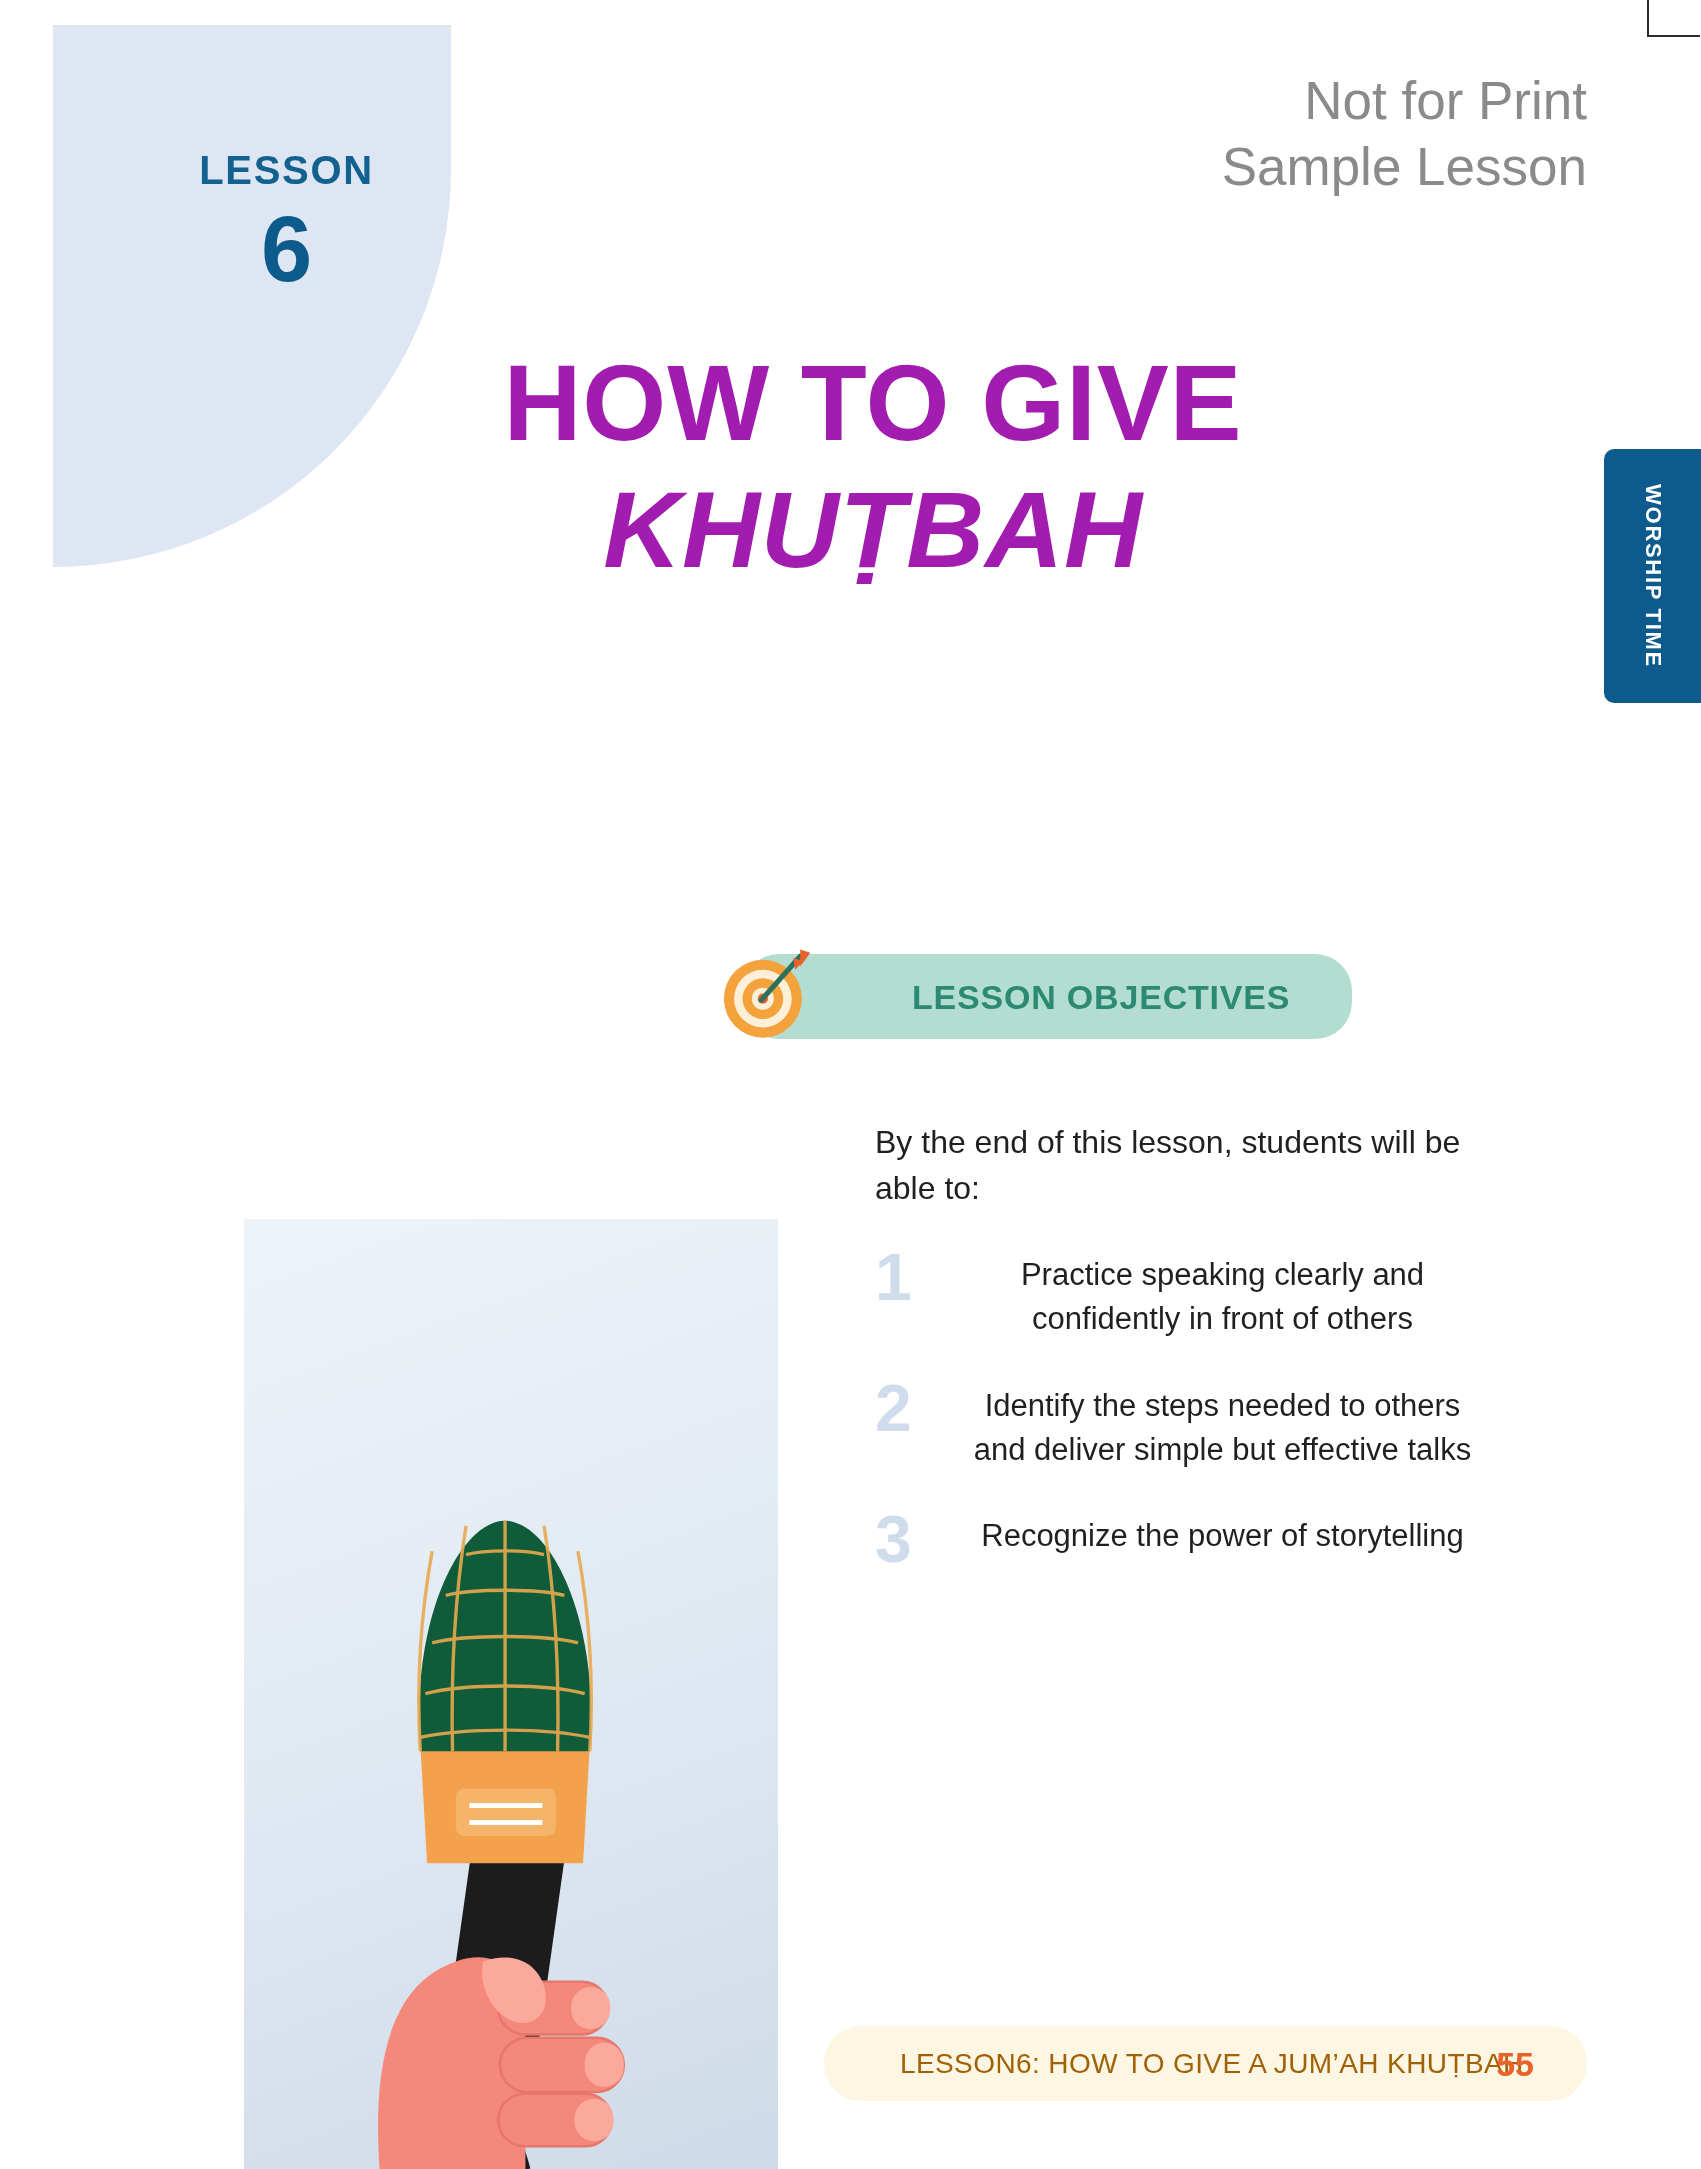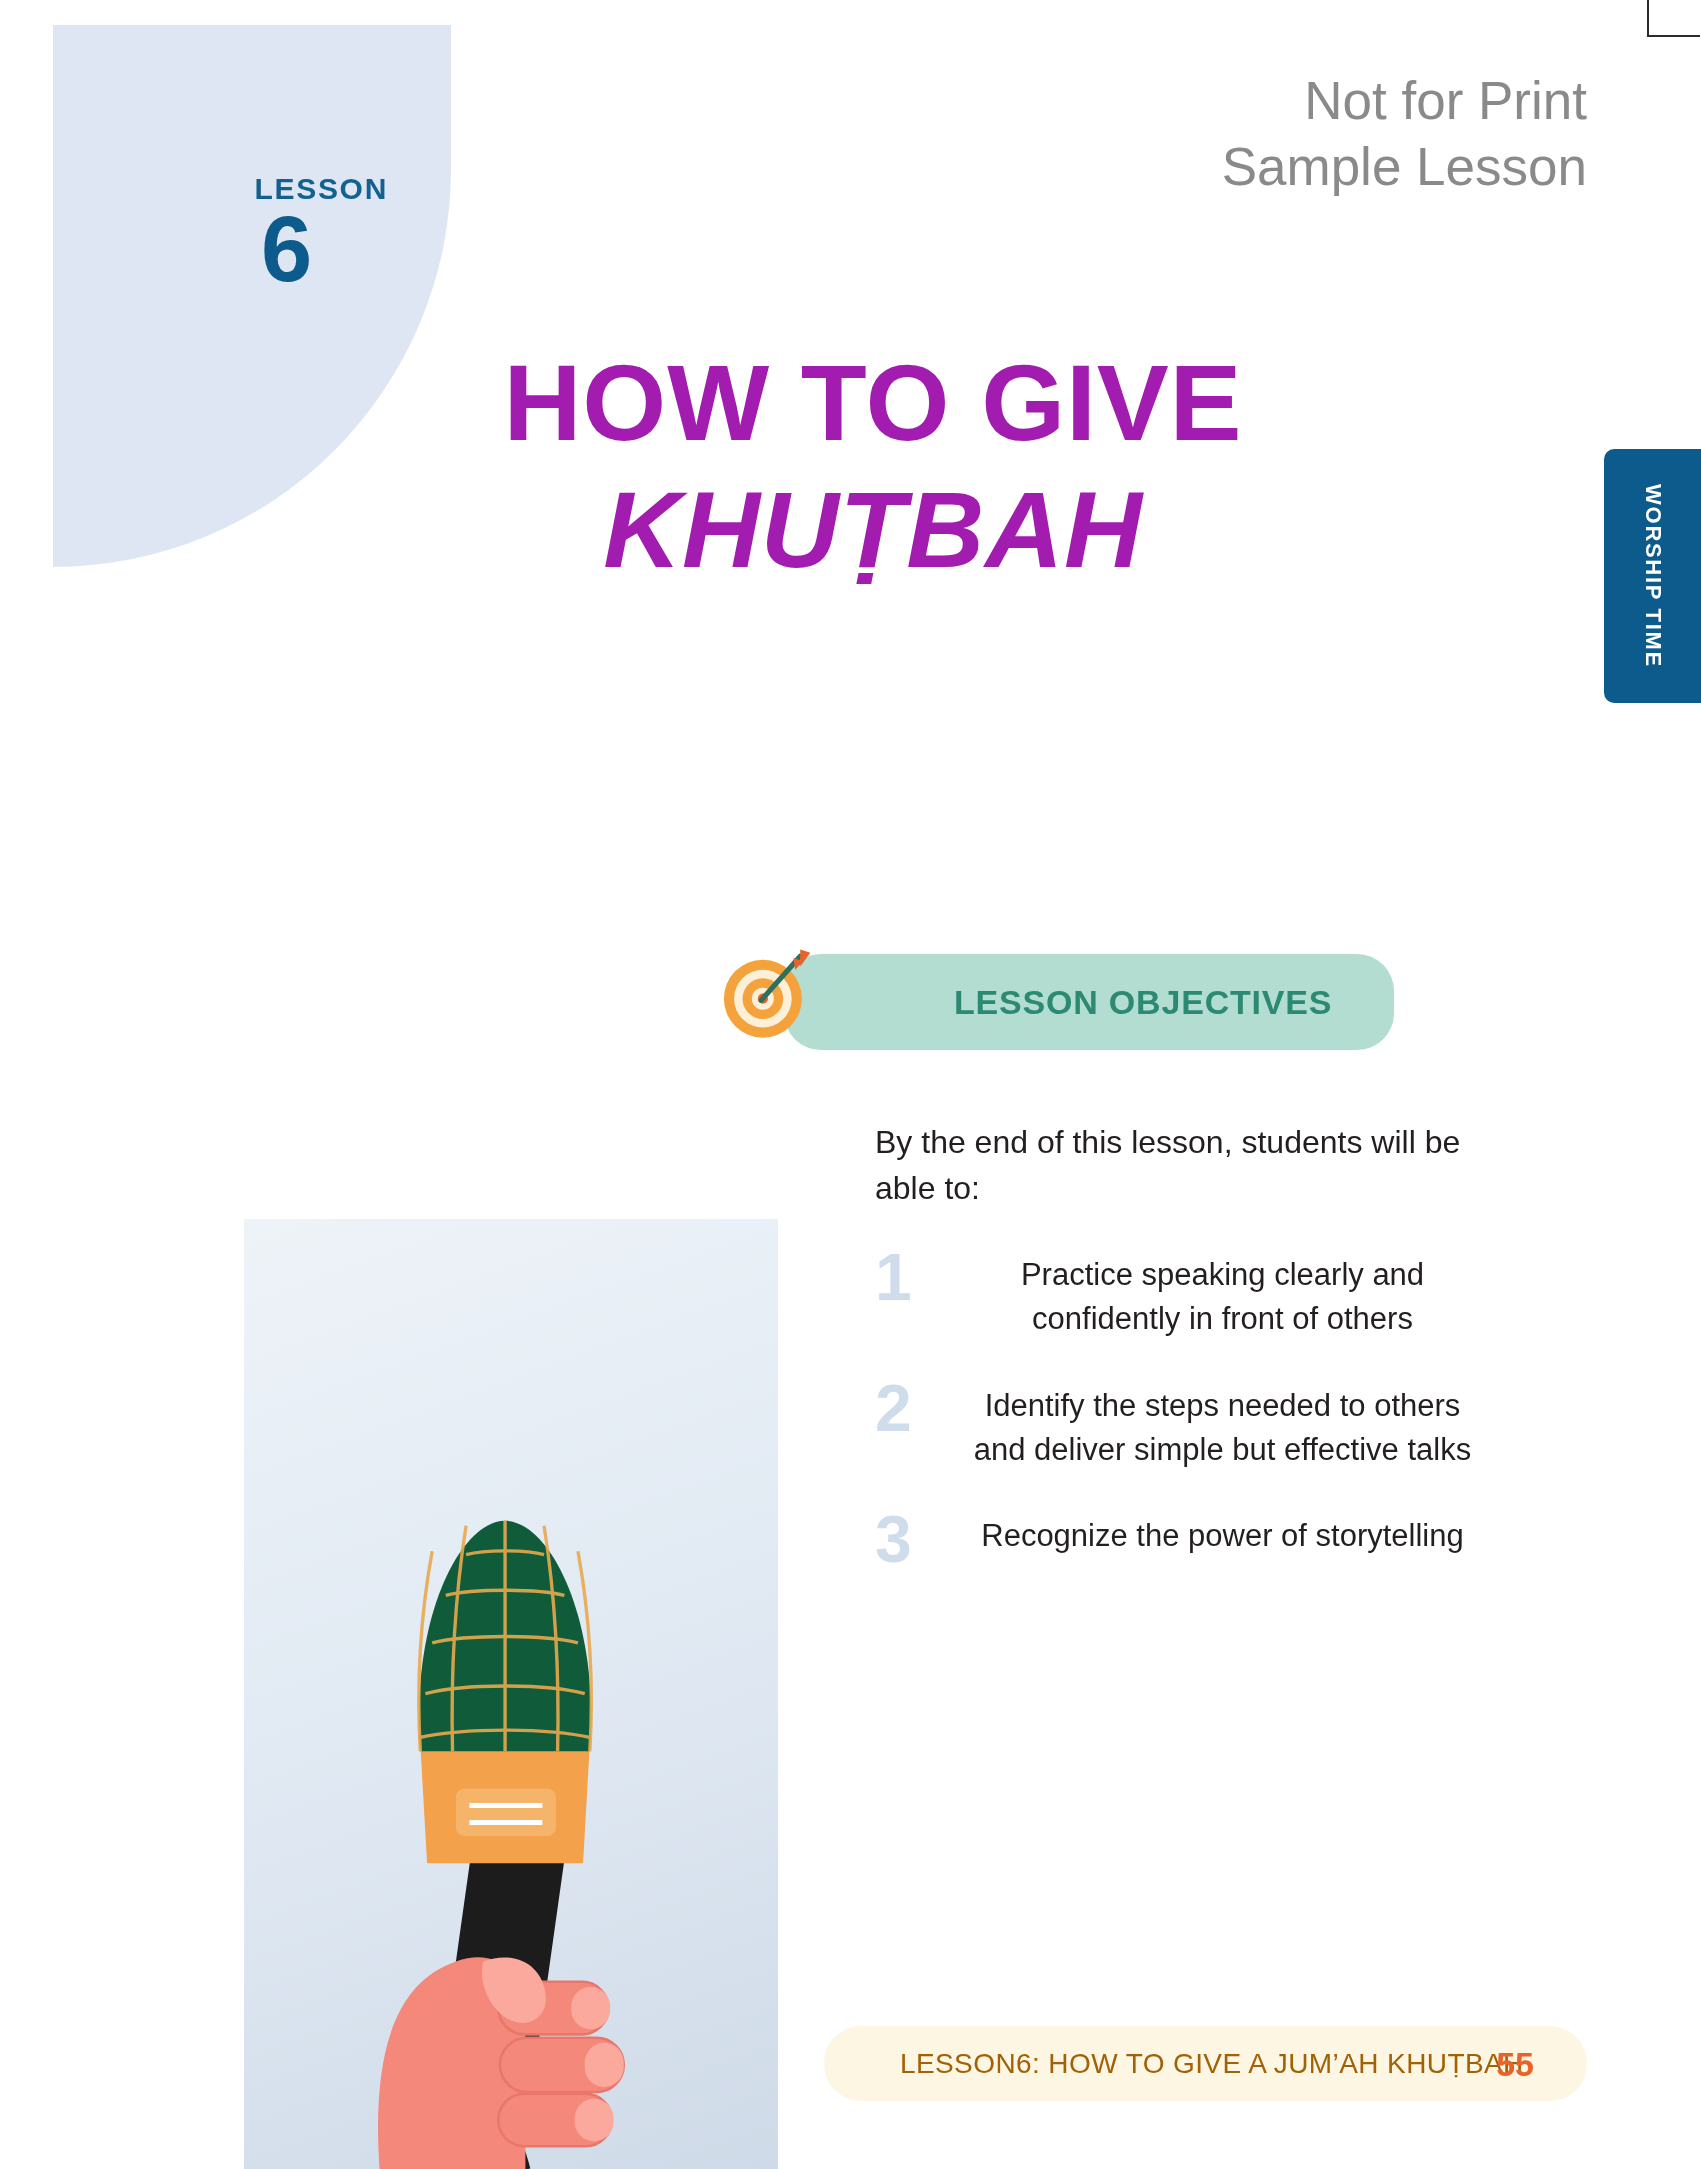--- a/index.html
+++ b/index.html
@@ -32,26 +32,25 @@
     height: 542px;
     background: #dde6f2;
     border-bottom-right-radius: 398px;
   }
 
   .lesson-label {
     position: absolute;
     top: 148px;
     left: 185px;
     width: 203px;
-    text-align: right;
+    text-align: center;
     color: #13618f;
     font-weight: bold;
-    font-size: 30px;
+    font-size: 40px;
     letter-spacing: 1.7px;
-    margin-top: 24px;
   }
   .lesson-number {
     position: absolute;
     top: 199px;
     left: 185px;
     width: 203px;
     text-align: center;
     color: #0d5b8c;
     font-weight: bold;
     font-size: 92px;
@@ -112,23 +111,23 @@
   }
   .title .line {
     display: block;
     white-space: nowrap;
   }
 
   
   .objectives-pill {
     position: absolute;
     top: 954px;
-    left: 784px;
+    left: 742px;
     width: 610px;
-    height: 96px;
+    height: 85px;
     background: #b3ddd1;
     border-radius: 37px;
   }
   .objectives-pill .pill-label {
     position: absolute;
     left: 170px;
     top: 50%;
     transform: translateY(-50%);
     color: #2c8a73;
     font-size: 34px;

